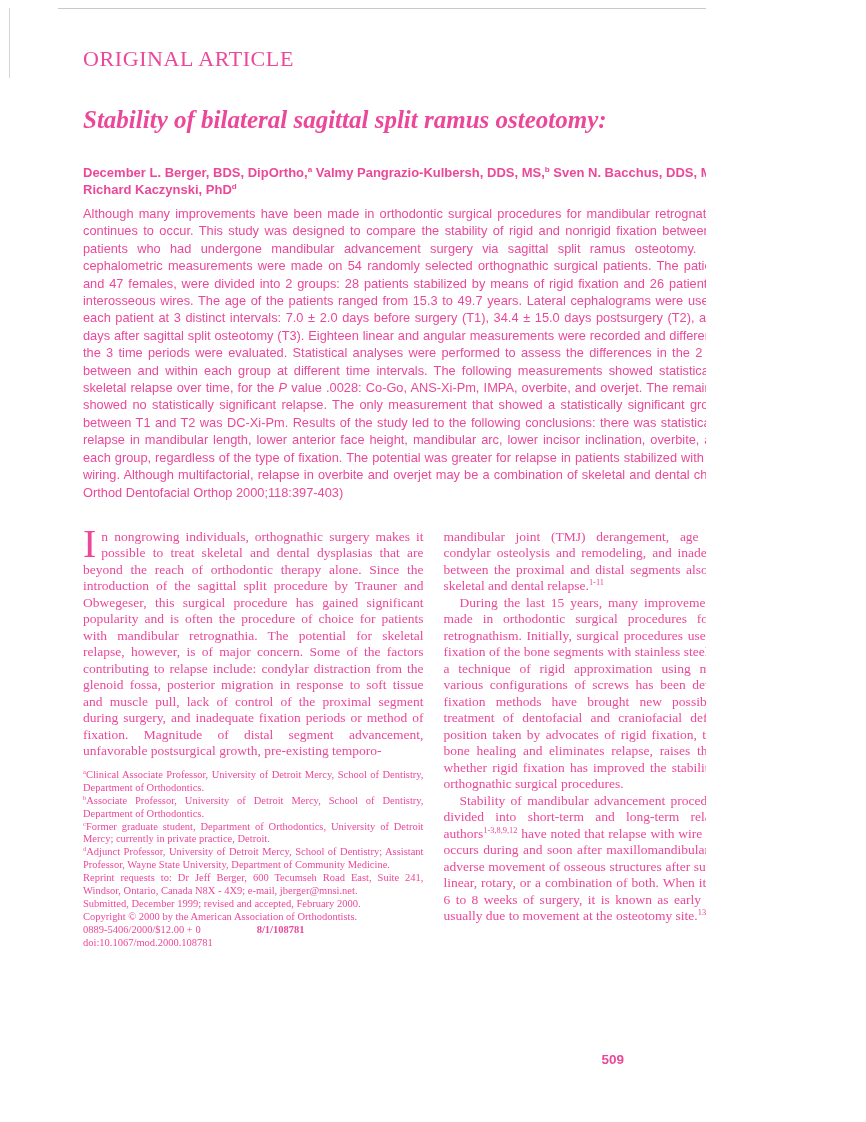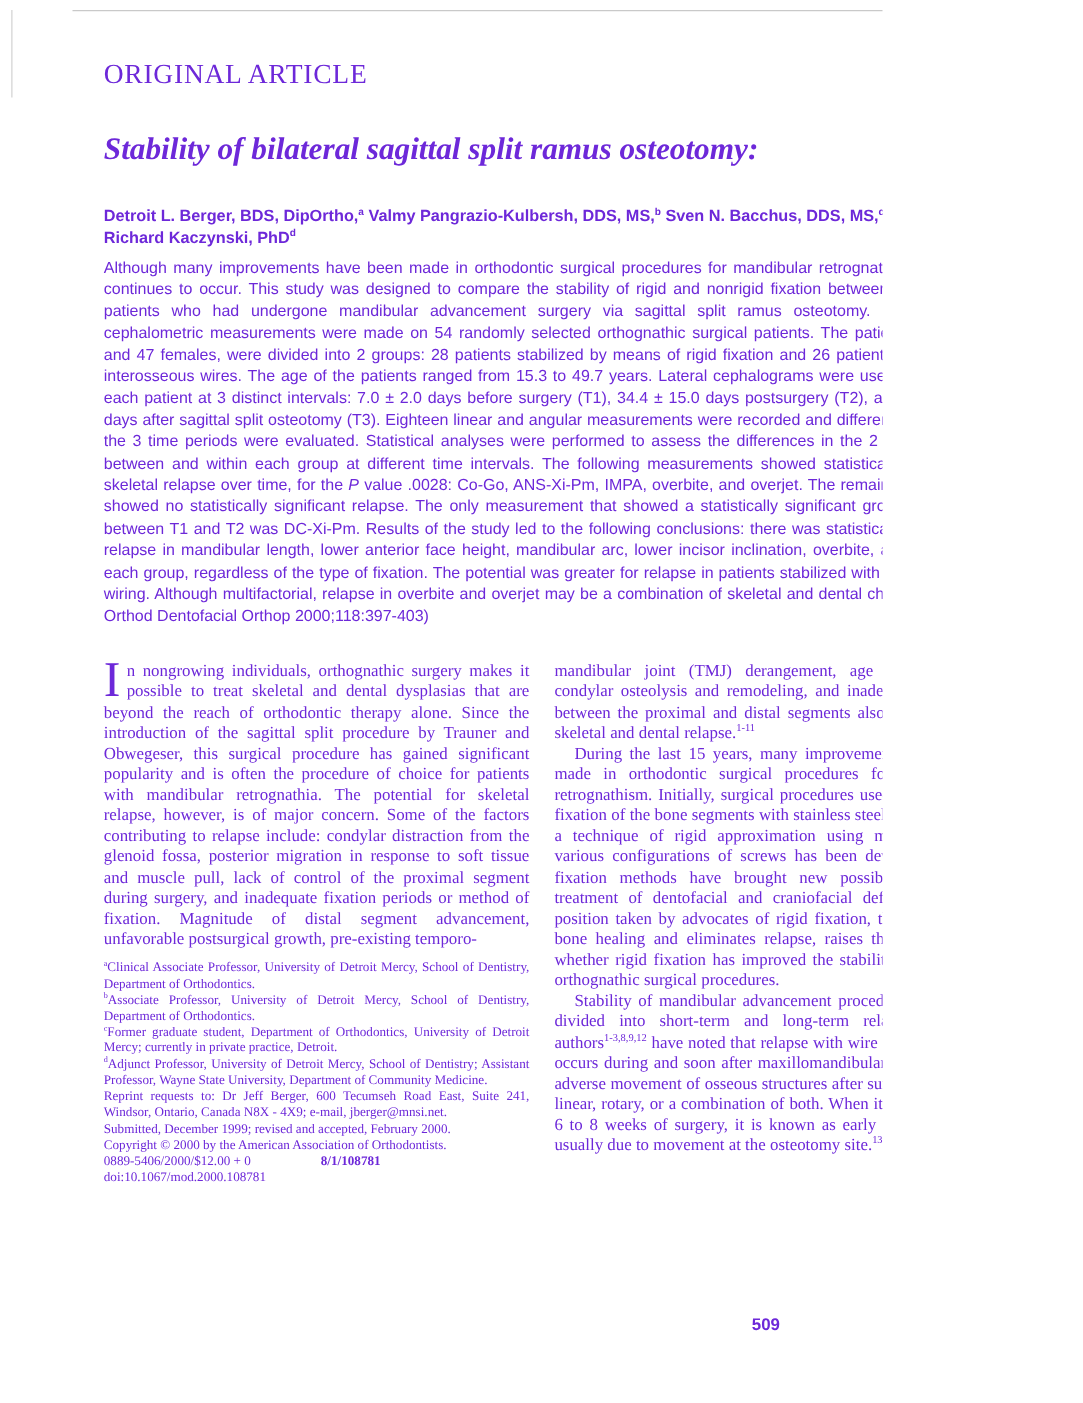--- a/index.html
+++ b/index.html
@@ -3,21 +3,21 @@
 <meta charset="utf-8">
 <style>
   * { box-sizing: border-box; }
   html, body { margin: 0; padding: 0; background: #ffffff; }
   .page {
     position: relative;
     width: 706px;
     height: 1122px;
     background: #ffffff;
     font-family: "Liberation Serif", serif;
-    color: #6d28d9;
+    color: #ec4899;
     overflow: hidden;
   }
   .scan-line-top {
     position: absolute; left: 58px; top: 8px;
     width: 780px; height: 1px; background: #c9c9c9;
   }
   .scan-line-left {
     position: absolute; left: 9px; top: 8px;
     width: 1px; height: 70px; background: #d4d4d4;
   }
@@ -106,21 +106,21 @@
 
   <div class="content">
 
     <div class="section-label">ORIGINAL ARTICLE</div>
 
     <h1 class="title">
       <span class="title-line">Stability of bilateral sagittal split ramus osteotomy:</span>
     </h1>
 
     <div class="authors">
-      <span><span>Detroit L. Berger, BDS, DipOrtho,</span><sup>a</sup></span>
+      <span><span>December L. Berger, BDS, DipOrtho,</span><sup>a</sup></span>
       <span><span> Valmy Pangrazio-Kulbersh, DDS, MS,</span><sup>b</sup></span>
       <span><span> Sven N. Bacchus, DDS, MS,</span><sup>c</sup></span>
       <span><span> and Richard Kaczynski, PhD</span><sup>d</sup></span>
     </div>
 
 
     <p class="abstract"><span>Although many improvements have been made in orthodontic surgical procedures for mandibular retrognathism, relapse continues to occur. This study was designed to compare the stability of rigid and nonrigid fixation between 2 groups of patients who had undergone mandibular advancement surgery via sagittal split ramus osteotomy. Retrospective cephalometric measurements were made on 54 randomly selected orthognathic surgical patients. The patients, 7 males and 47 females, were divided into 2 groups: 28 patients stabilized by means of rigid fixation and 26 patients fixated with interosseous wires. The age of the patients ranged from 15.3 to 49.7 years. Lateral cephalograms were used to evaluate each patient at 3 distinct intervals: 7.0 ± 2.0 days before surgery (T1), 34.4 ± 15.0 days postsurgery (T2), and 458 ± 202 days after sagittal split osteotomy (T3). Eighteen linear and angular measurements were recorded and differences between the 3 time periods were evaluated. Statistical analyses were performed to assess the differences in the 2 fixation types between and within each group at different time intervals. The following measurements showed statistically significant skeletal relapse over time, for the </span><i>P</i><span> value .0028: Co-Go, ANS-Xi-Pm, IMPA, overbite, and overjet. The remaining variables showed no statistically significant relapse. The only measurement that showed a statistically significant group difference between T1 and T2 was DC-Xi-Pm. Results of the study led to the following conclusions: there was statistically significant relapse in mandibular length, lower anterior face height, mandibular arc, lower incisor inclination, overbite, and overjet in each group, regardless of the type of fixation. The potential was greater for relapse in patients stabilized with transosseous wiring. Although multifactorial, relapse in overbite and overjet may be a combination of skeletal and dental changes. (Am J Orthod Dentofacial Orthop 2000;118:397-403)</span></p>
 
     <div class="columns">
 

